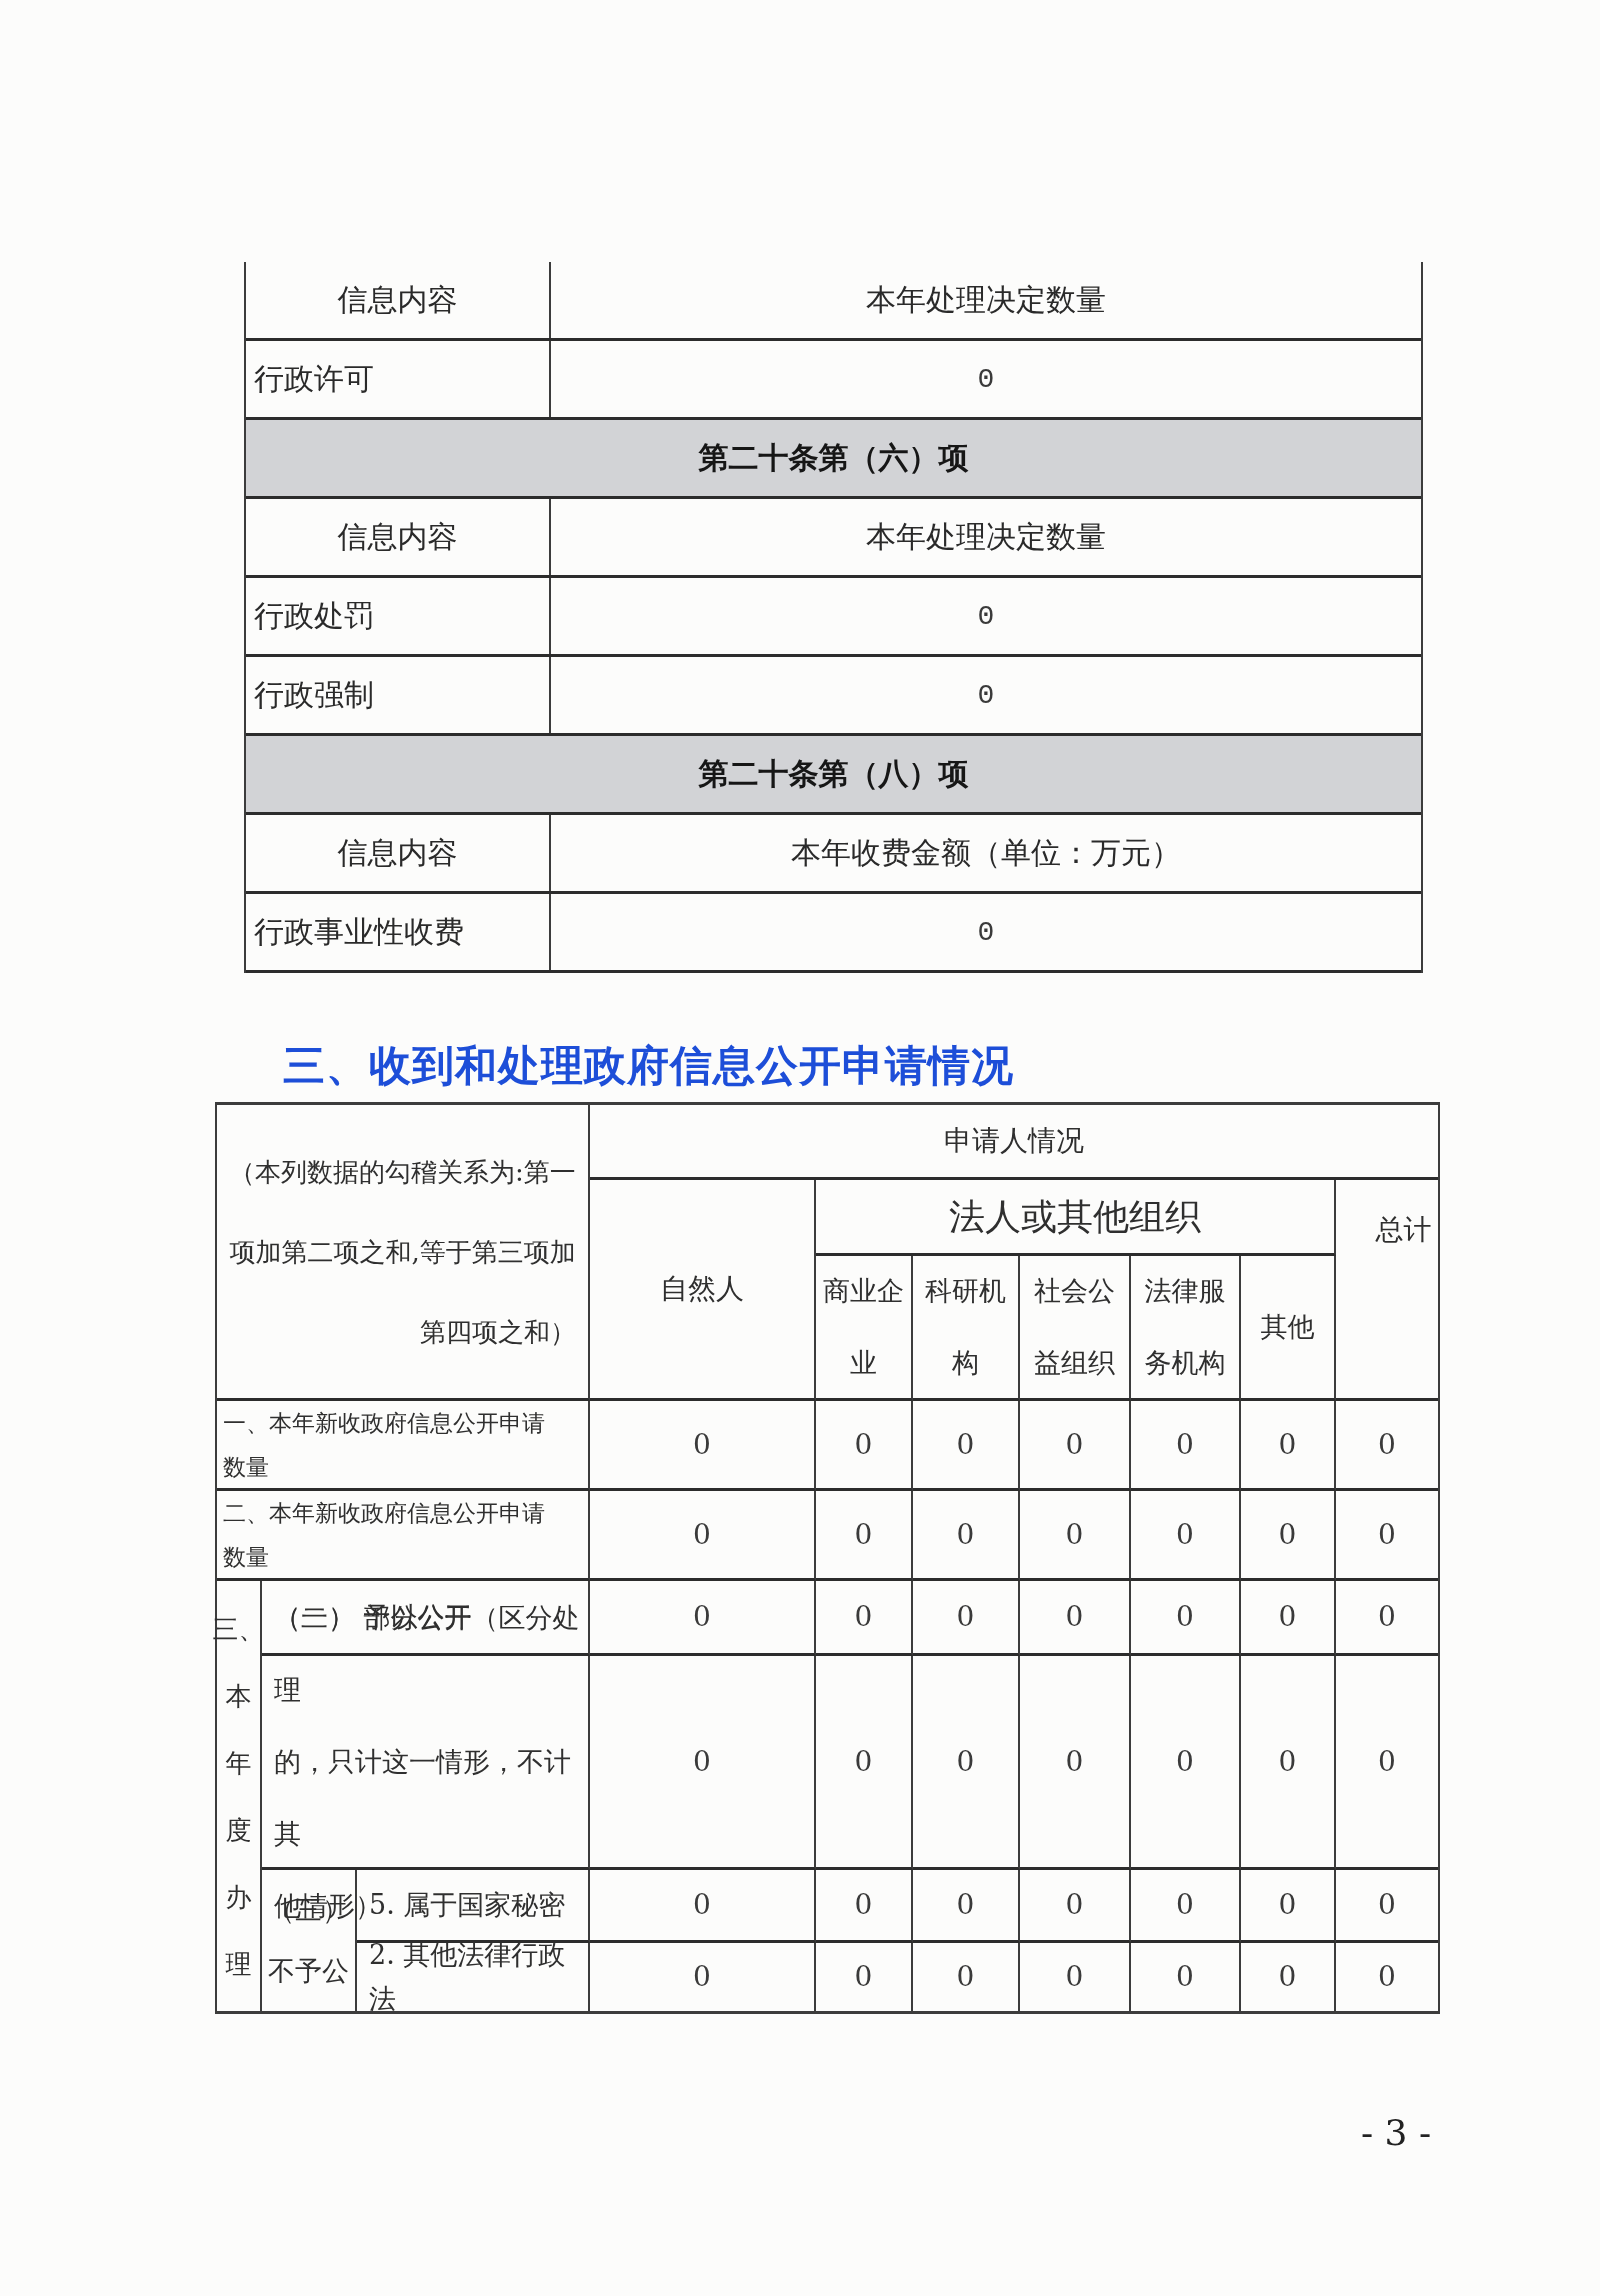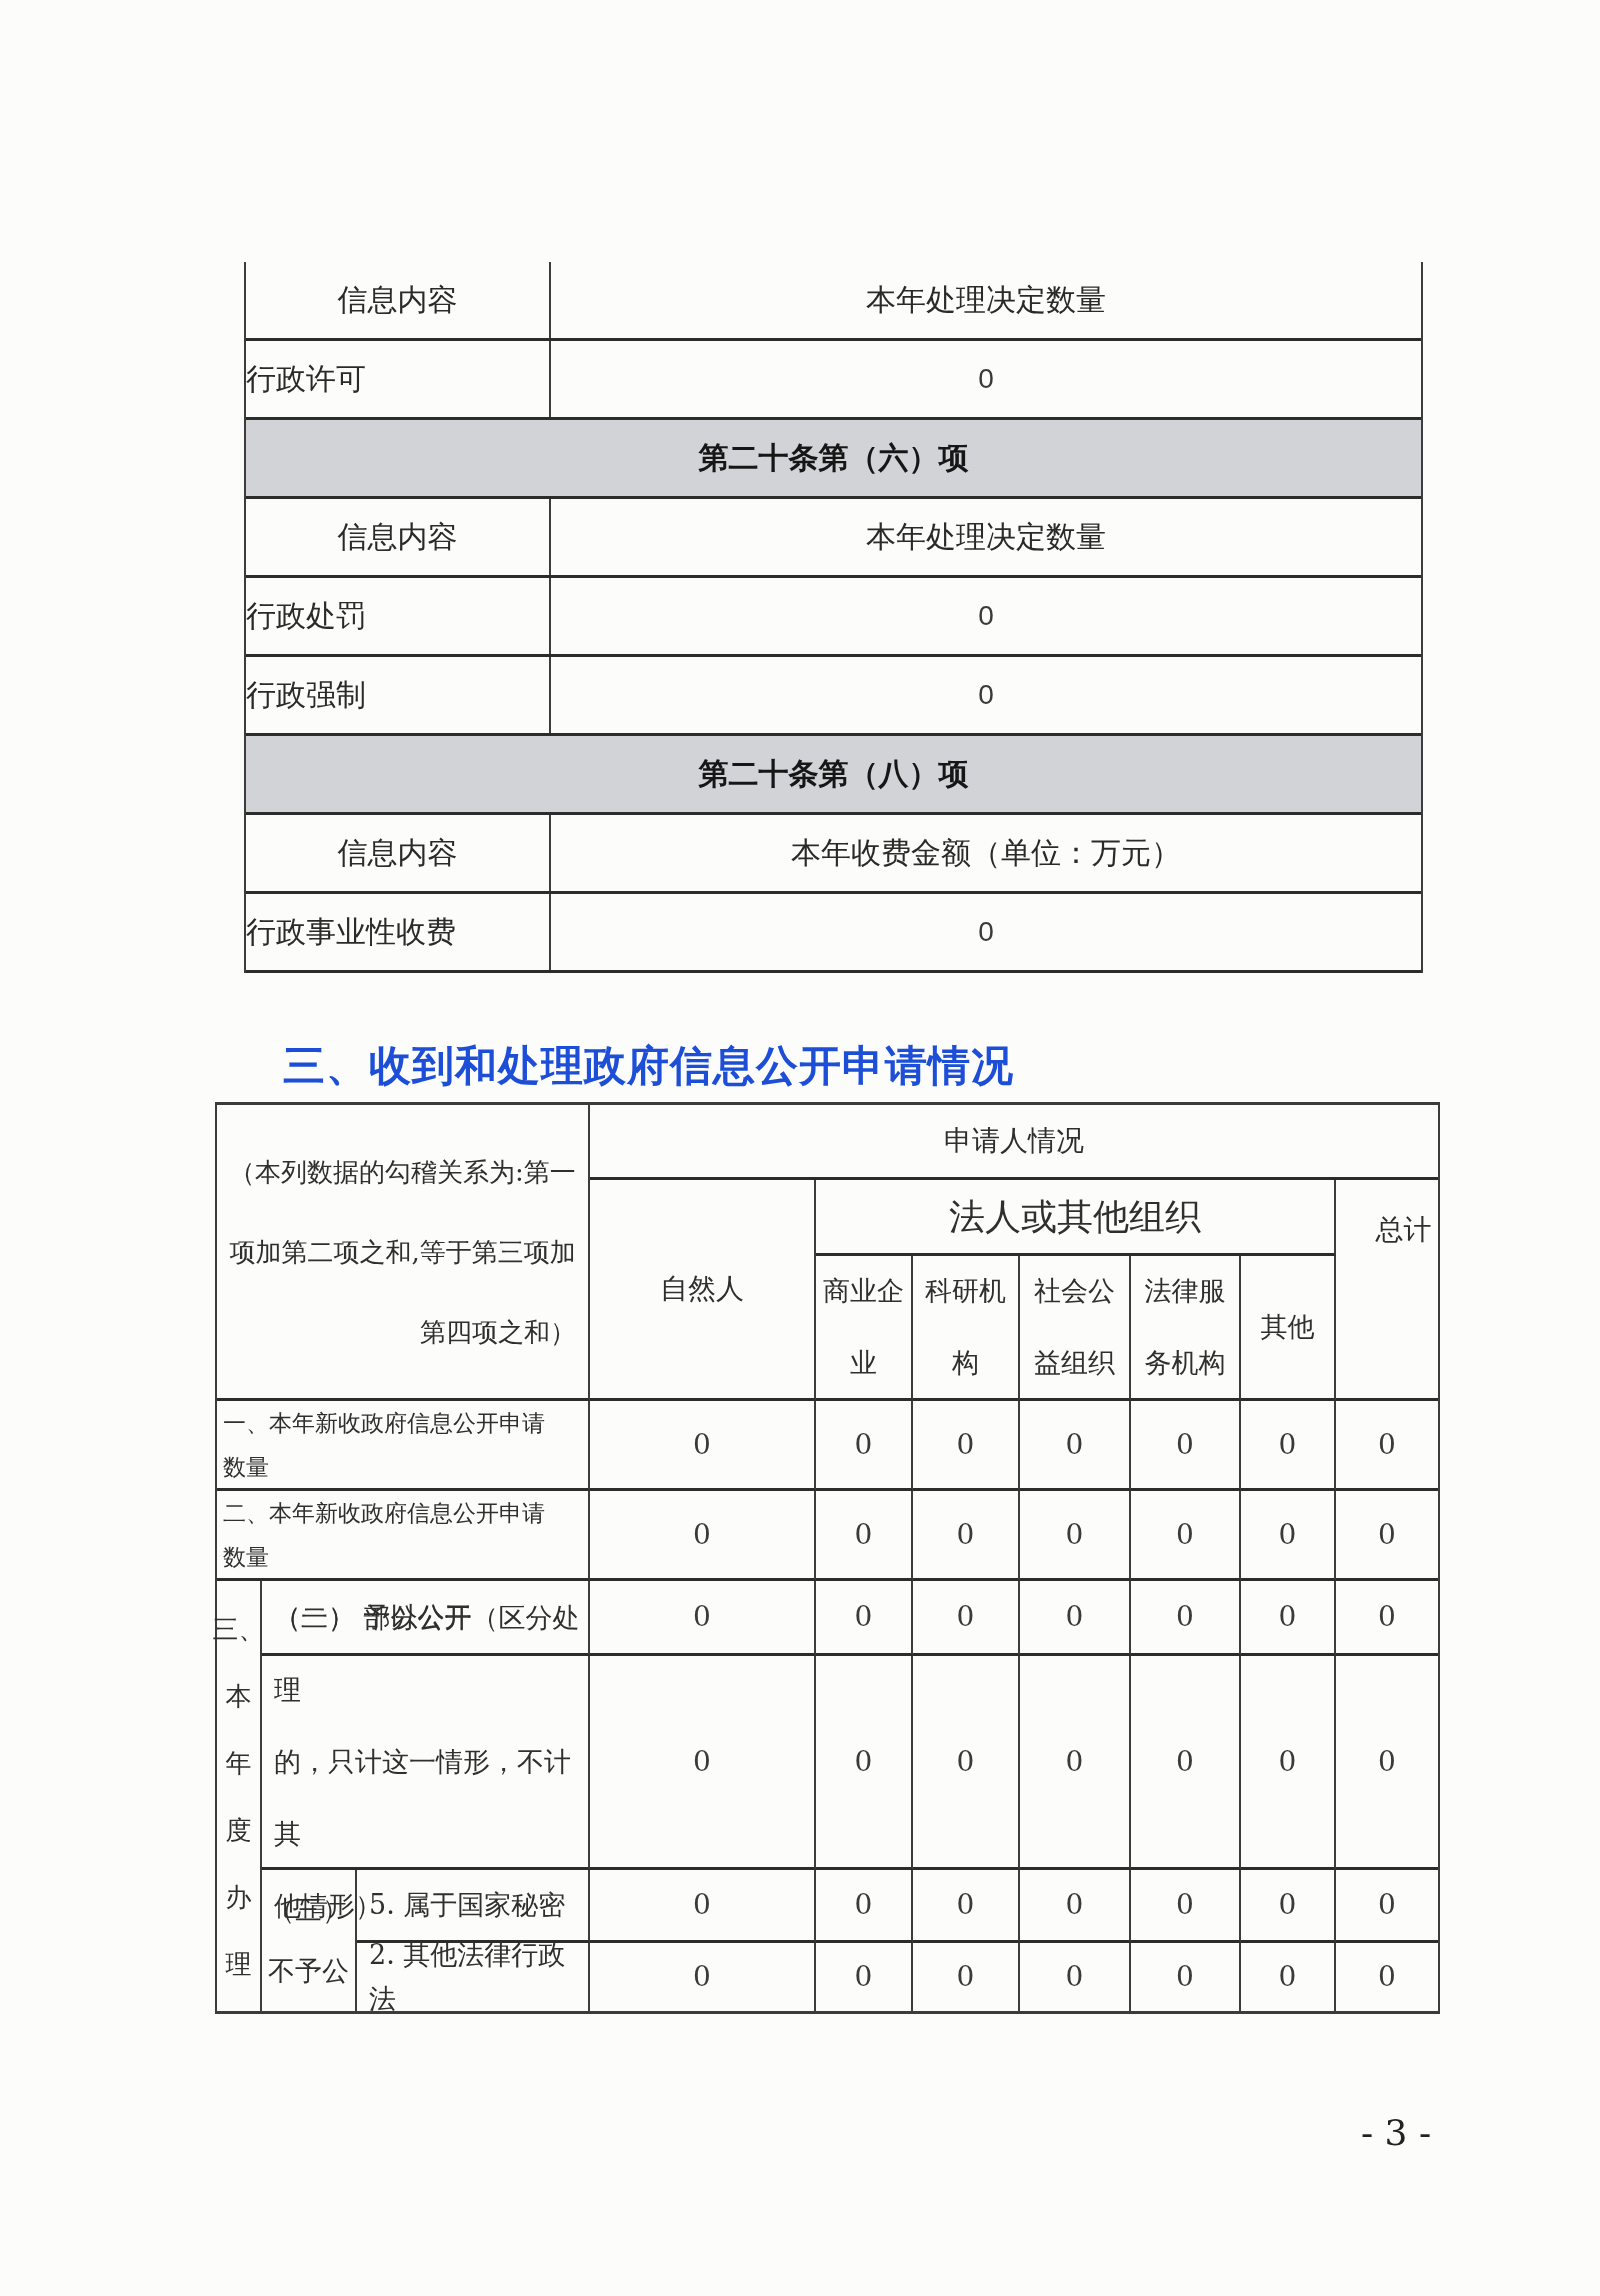--- a/index.html
+++ b/index.html
@@ -8,27 +8,28 @@
     background:#fcfcfb;
     font-family:"Liberation Sans","DejaVu Sans",sans-serif;
     color:#2a2a2a;
     overflow:hidden;
   }
   
   .t1{
     position:absolute;left:244px;top:262px;width:1179px;
     border-left:2px solid #3c3c3c;border-right:2px solid #3c3c3c;
     box-sizing:border-box;
+    font-family:Liberation Mono, monospace;
   }
   .t1row{display:flex;height:79px;border-bottom:3px solid #2c2c2c;box-sizing:border-box;}
   .t1c1{width:305px;border-right:2px solid #3c3c3c;box-sizing:border-box;
         display:flex;align-items:center;font-size:30px;}
   .t1c2{flex:1;display:flex;align-items:center;justify-content:center;font-size:30px;}
   .t1c1.center{justify-content:center;}
-  .t1c1.left{}
+  .t1c1.left{padding-left:8px;}
   .t1band{height:79px;border-bottom:3px solid #2c2c2c;box-sizing:border-box;
         background:#d2d3d6;display:flex;align-items:center;justify-content:center;
         font-size:30px;font-weight:700;color:#161616;}
   .t1 .hdr{font-weight:500;}
   
   .sec-heading{
     position:absolute;left:283px;top:1038px;
     font-size:42px;font-weight:700;color:#1d4ed8;letter-spacing:1px;
     font-family:"Liberation Sans","DejaVu Sans",sans-serif;
   }

